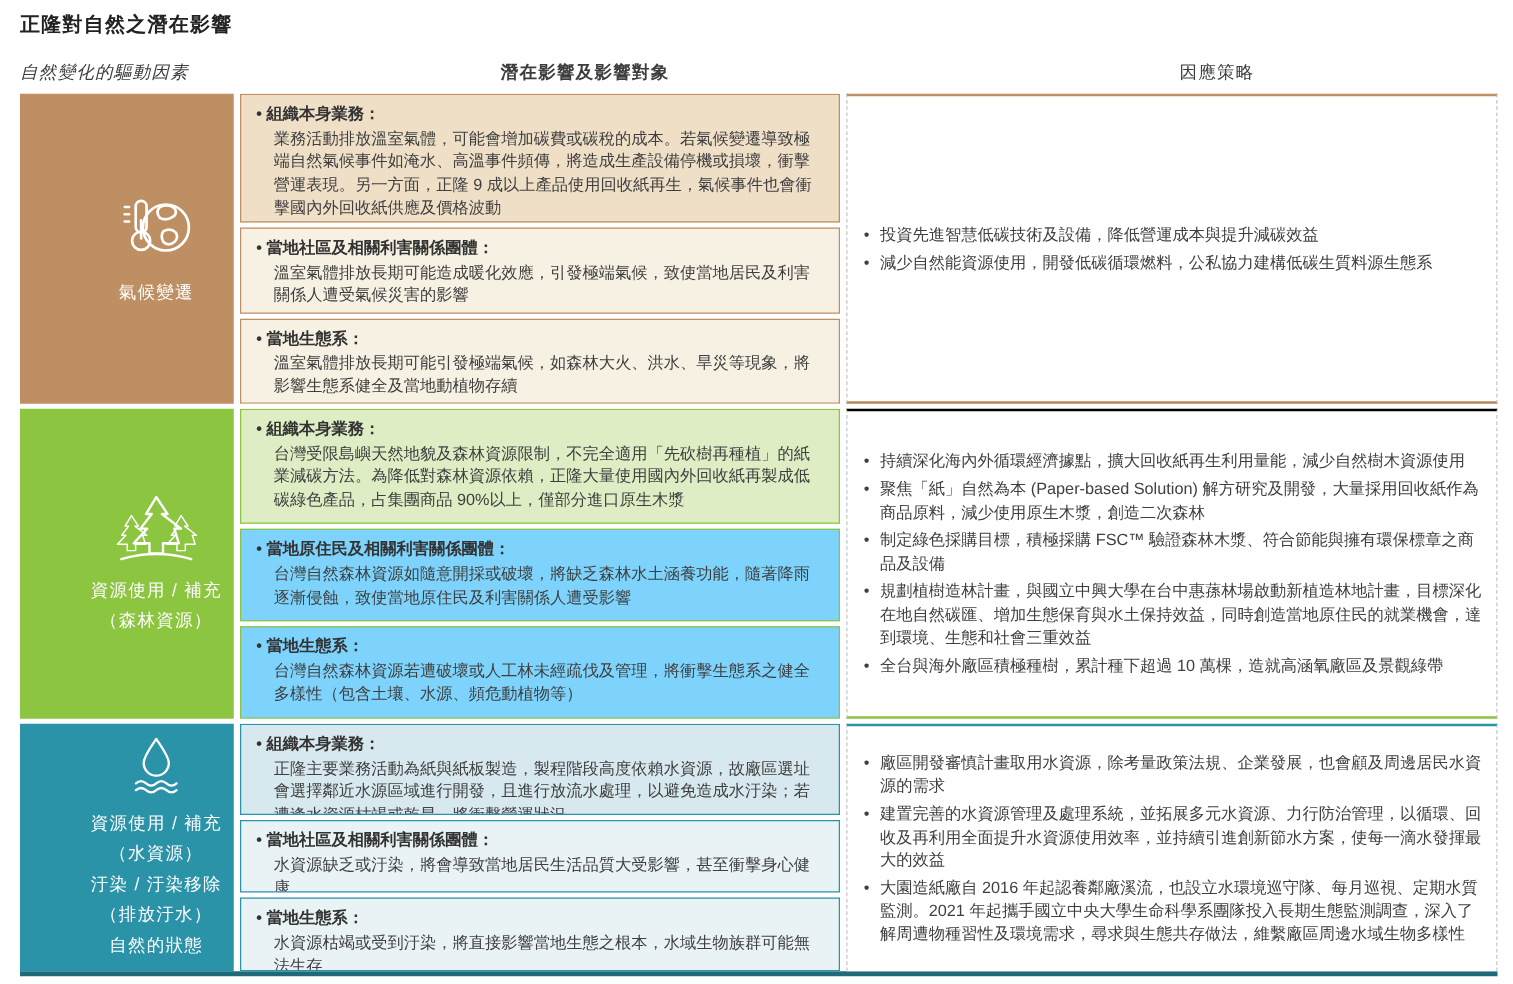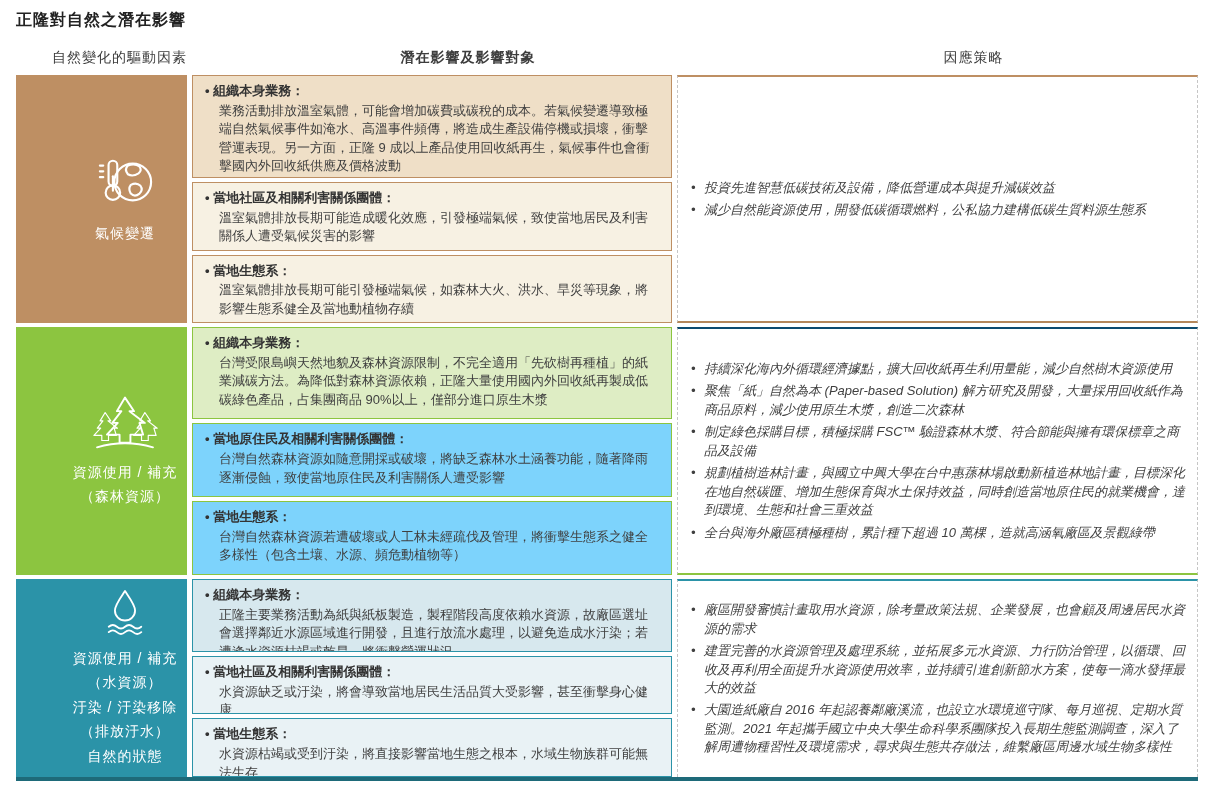--- a/index.html
+++ b/index.html
@@ -2,21 +2,21 @@
 <html lang="zh-Hant"><head>
 <meta charset="utf-8">
 <style>
   * { box-sizing: border-box; margin: 0; padding: 0; }
   html,body { width:1210px; height:787px; background:#ffffff; overflow:hidden;
     font-family:"Liberation Sans","DejaVu Sans",sans-serif; color:#3a3a3a; }
   .page { padding:10px 12px 0 16px; }
   .page-title { font-size:16px; font-weight:bold; color:#222; letter-spacing:1px; margin-bottom:18px; }
 
   .col-headers { display:flex; gap:5px; margin-bottom:8px; font-size:14px; color:#3d3d3d; letter-spacing:1px; }
-  .col-headers .h-driver  { width:171px; text-align:right; }
+  .col-headers .h-driver  { width:171px; text-align:left;font-style:italic; }
   .col-headers .h-impact  { width:552px; text-align:center;font-weight:bold; }
   .col-headers .h-strategy{ flex:1; text-align:center; }
 
   .nature-table { display:flex; flex-direction:column; gap:4px; }
   .row { display:flex; gap:5px; }
   .row-climate { height:248px; }
   .row-forest  { height:248px; }
   .row-water   { height:202px; border-bottom:4px solid #1e6a79; }
 
   
@@ -38,24 +38,24 @@
   .row-water   .impact-block { border:1px solid #2b93a8; background:#e9f2f5; }
   .row-water   .impact-block.first { background:#d7e8ee; }
   .impact-heading { font-size:13px; font-weight:bold; color:#333; line-height:1.45; }
   .impact-heading::before { content:"•  "; }
   .impact-body { font-size:13px; line-height:1.42; color:#3f3f3f; padding-left:14px; margin-top:1px; }
 
   
   .strategies { flex:1; display:flex; align-items:center; overflow:hidden;
     background:#ffffff; padding:4px 12px; border-left:1px dashed #c6c6c6; border-right:1px dashed #c6c6c6; }
   .row-climate .strategies { border-top:2px solid #be8f63; border-bottom:2px solid #b5875a; }
-  .row-forest  .strategies { border-top:2px solid #0c4a6e; border-bottom:2px solid #8cc540; }
+  .row-forest  .strategies { border-top:2px solid #000000; border-bottom:2px solid #8cc540; }
   .row-water   .strategies { border-top:2px solid #2b93a8; border-bottom:0; }
   .strategy-list { list-style:none; width:100%; }
-  .strategy-item { position:relative; padding-left:14px; font-size:13px; line-height:1.42; color:#3f3f3f; margin:4px 0;font-style:italic; }
+  .strategy-item { position:relative; padding-left:14px; font-size:13px; line-height:1.42; color:#3f3f3f; margin:4px 0; }
   .strategy-item::before { content:"•"; position:absolute; left:1px; top:0; }
 
   svg { display:block; }
 </style>
 </head>
 <body>
 
 <div class="page">
 
   <div class="page-title">正隆對自然之潛在影響</div>

